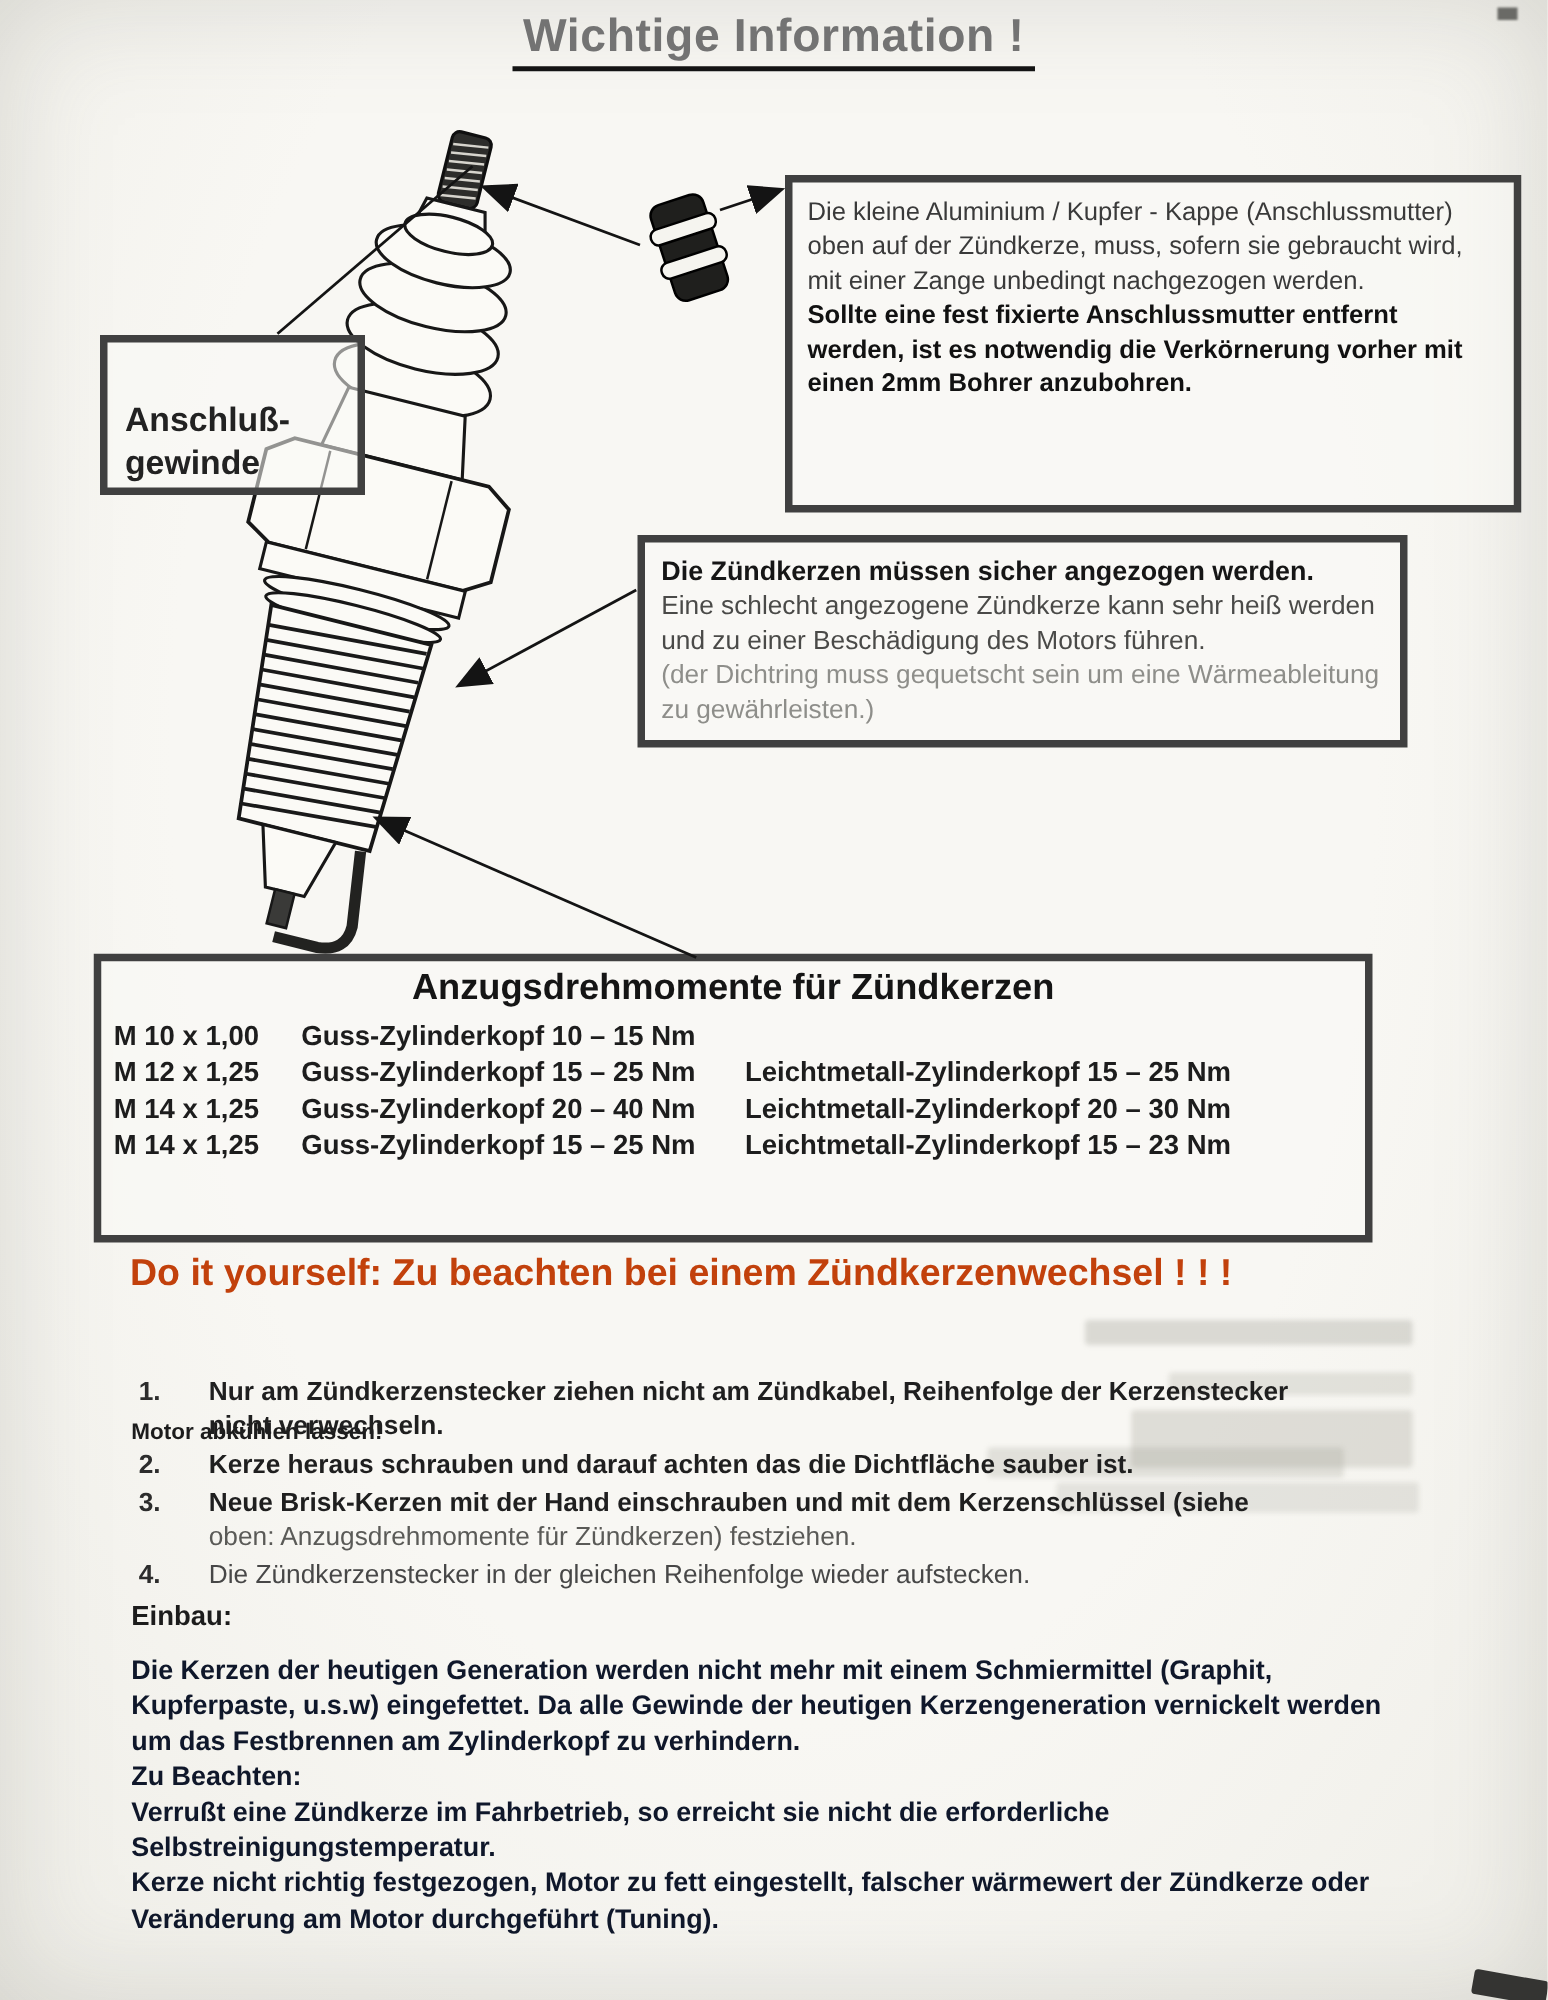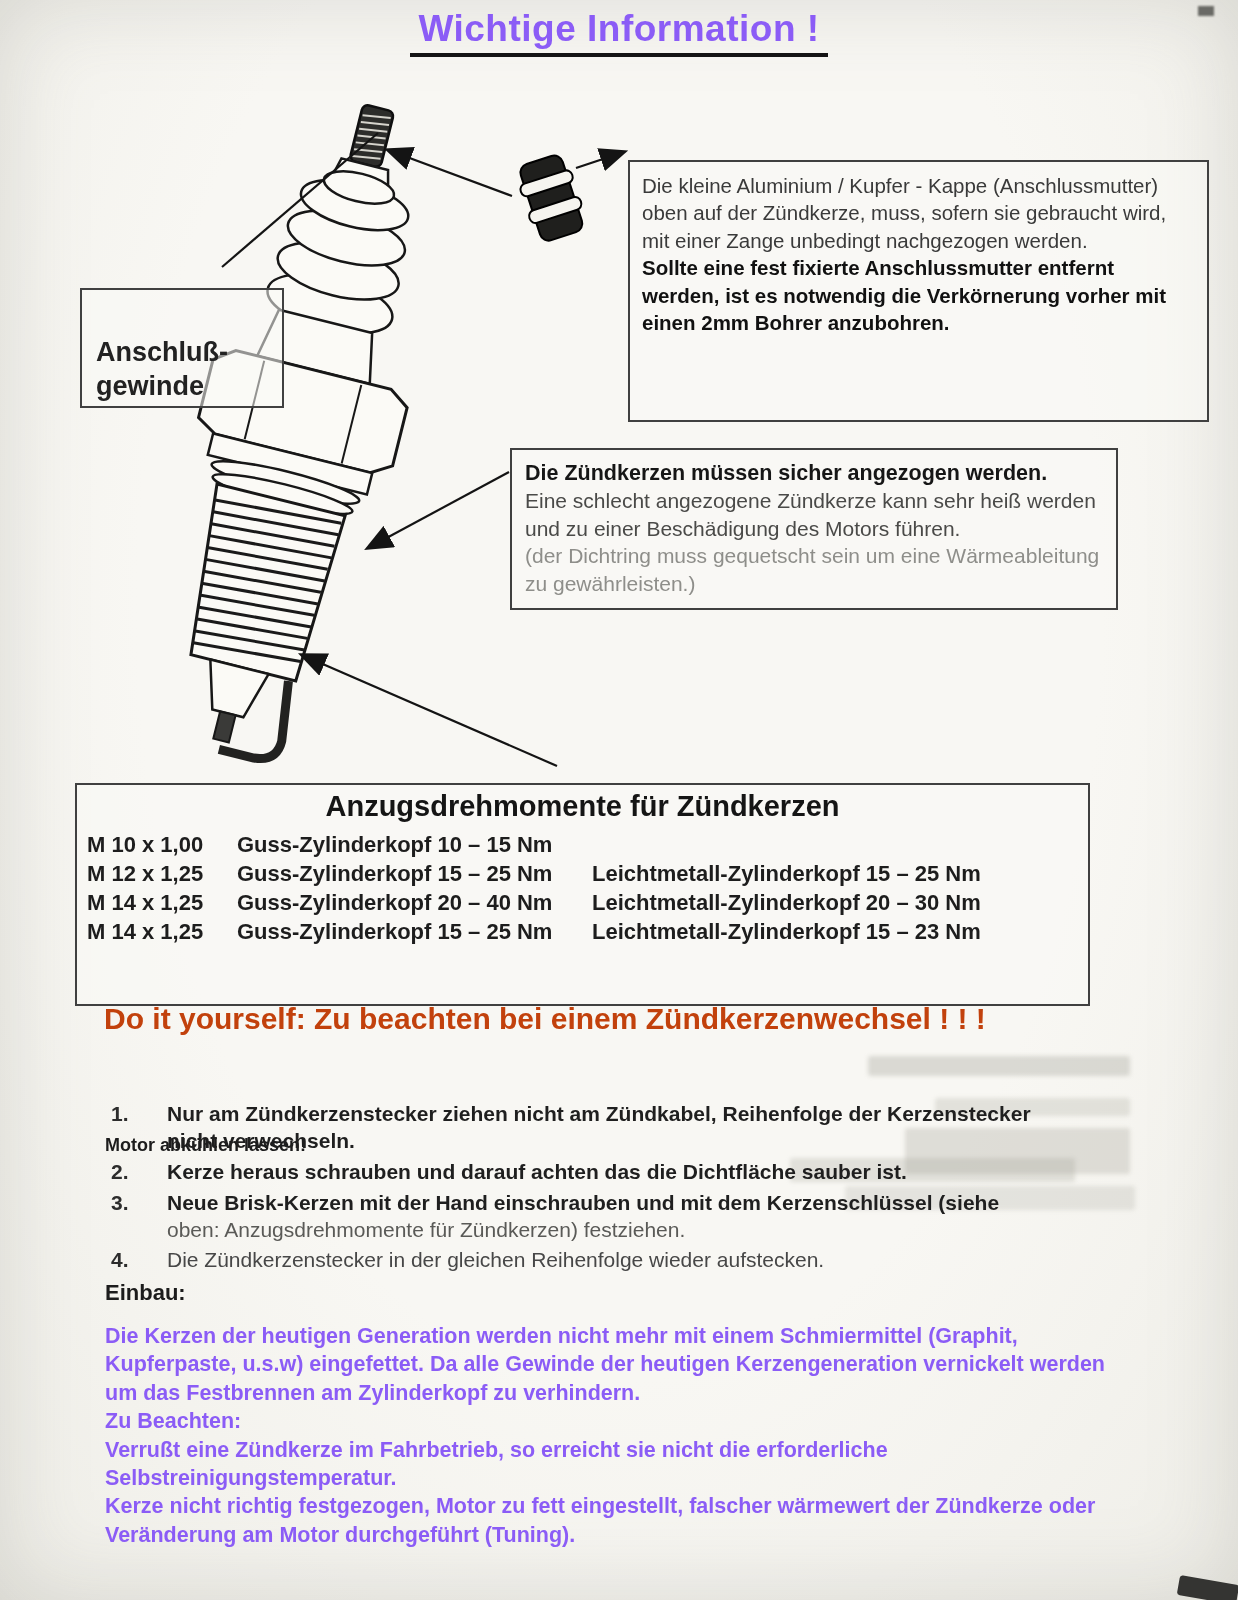--- a/index.html
+++ b/index.html
@@ -15,24 +15,24 @@
     box-shadow:inset 0 0 90px rgba(120,118,108,0.22);
   }
   .abs{position:absolute;}
   .mid{color:#474747;}
   .faded{color:#5a5a57;}
   .lt{color:#8e8e8a;}
 
   .title-wrap{position:absolute;top:8px;left:0;width:100%;text-align:center;z-index:4;}
   .title-wrap span{
     display:inline-block;font-size:37px;font-weight:bold;letter-spacing:.5px;
-    border-bottom:4px solid #141414;padding:0 8px 3px;color:#8b5cf6;
-  }
-
-  .box{position:absolute;border:2px solid #404040;background:rgba(250,249,245,.55);z-index:2;margin-top:20px;}
+    border-bottom:4px solid #141414;padding:0 8px 3px;color:#737373;
+  }
+
+  .box{position:absolute;border:6px solid #404040;background:rgba(250,249,245,.55);z-index:2;}
   .anschluss-box{
     left:80px;top:268px;width:178px;height:95px;
     padding:11px 8px 10px 14px;font-size:27px;font-weight:bold;line-height:1.26;
     white-space:pre-line;color:#222;
   }
   .cap-box{
     left:628px;top:140px;width:553px;height:238px;
     padding:10px 12px;font-size:20.5px;line-height:1.34;color:#3a3a3a;
   }
   .cap-box .boldpart{color:#111;font-weight:bold;}
@@ -54,21 +54,21 @@
   .cone-title{text-align:center;font-size:22px;font-weight:bold;margin:17px 0 3px;}
 
   .diy-heading{left:104px;top:1002px;font-size:30px;font-weight:bold;color:#c2410c;z-index:2;}
   .intro{left:105px;top:1135px;font-size:18px;font-weight:bold;z-index:2;}
   .list{left:105px;top:1101px;width:990px;z-index:2;}
   .li{display:flex;margin-bottom:4px;font-size:21px;line-height:1.28;}
   .num{width:42px;padding-left:6px;font-weight:bold;color:#2c2c2c;flex:0 0 auto;}
   .litext{flex:1;max-width:905px;color:#1f1f1f;margin-left:14px;}
 
   .einbau-h{left:105px;top:1280px;font-size:22px;font-weight:bold;z-index:2;}
-  .bottom{left:105px;top:1322px;width:1022px;font-size:21.5px;line-height:1.32;font-weight:bold;color:#8b5cf6;z-index:2;}
+  .bottom{left:105px;top:1322px;width:1022px;font-size:21.5px;line-height:1.32;font-weight:bold;color:#0f172a;z-index:2;}
   .bottom div{margin:0;}
 
   .plug-svg{left:58px;top:84px;width:460px;height:700px;z-index:1;}
   .cap-svg{left:502px;top:146px;width:100px;height:108px;z-index:2;}
   .arrows{left:0;top:0;width:1238px;height:1600px;z-index:3;pointer-events:none;}
 
   .ghost{position:absolute;filter:blur(2px);z-index:1;border-radius:3px;}
   .g1{left:868px;top:1056px;width:262px;height:20px;background:rgba(150,148,138,.30);}
   .g2{left:935px;top:1098px;width:195px;height:18px;background:rgba(150,148,138,.22);}
   .g3{left:905px;top:1128px;width:225px;height:46px;background:rgba(195,193,184,.48);}

